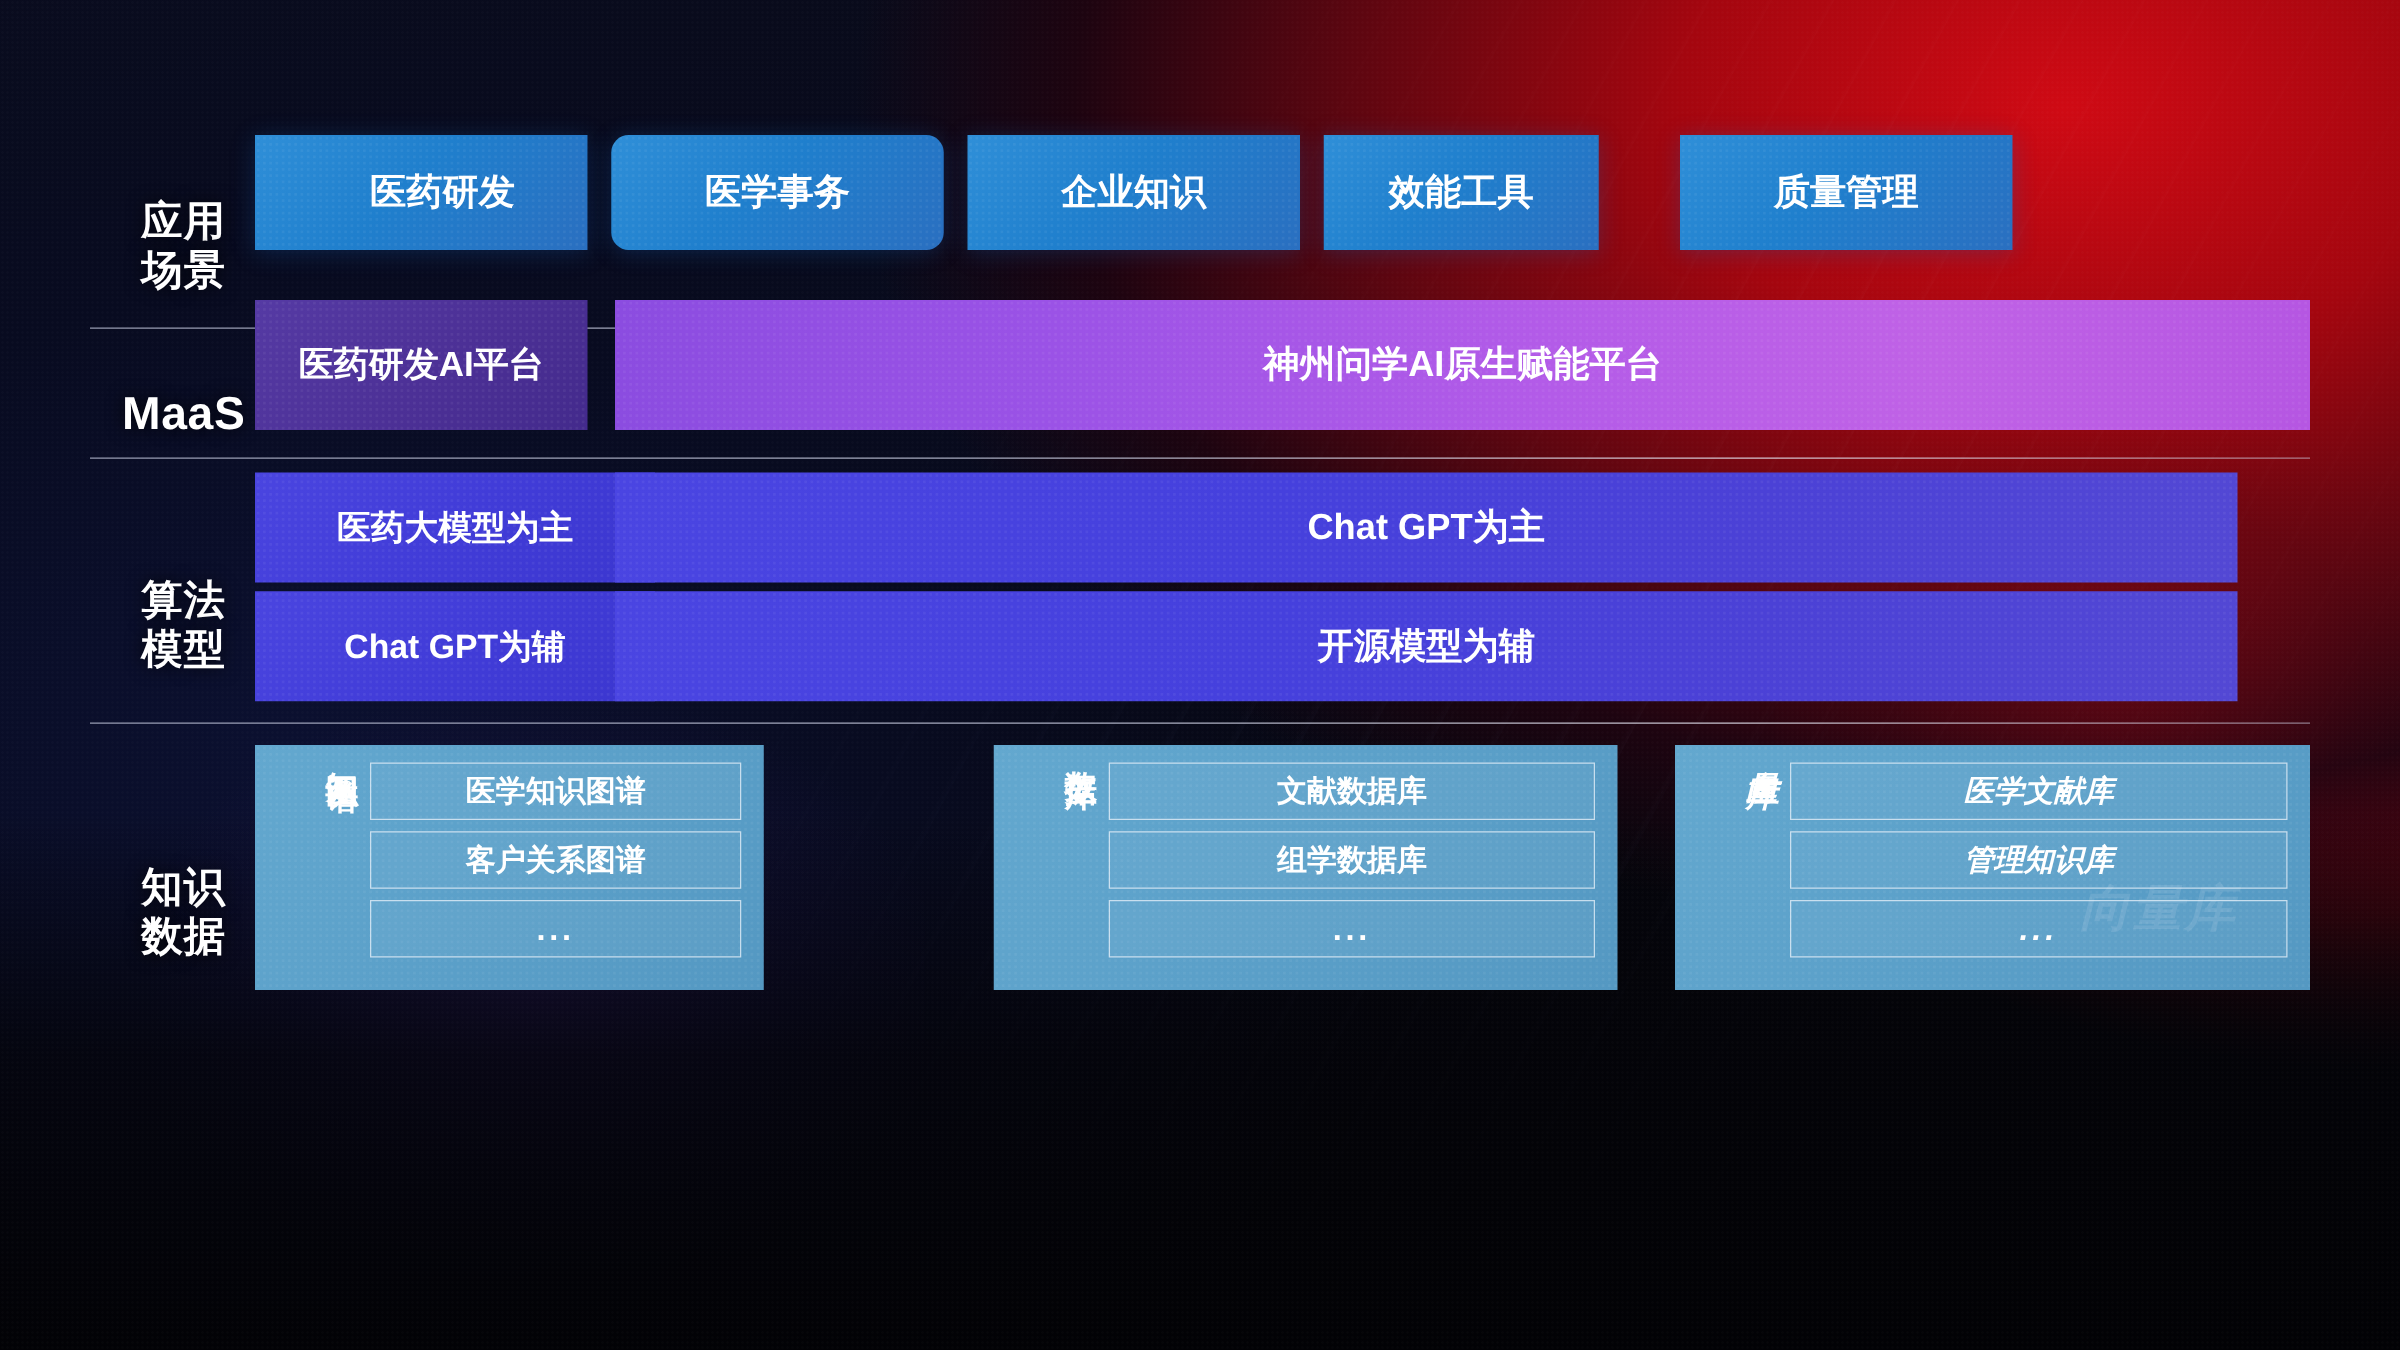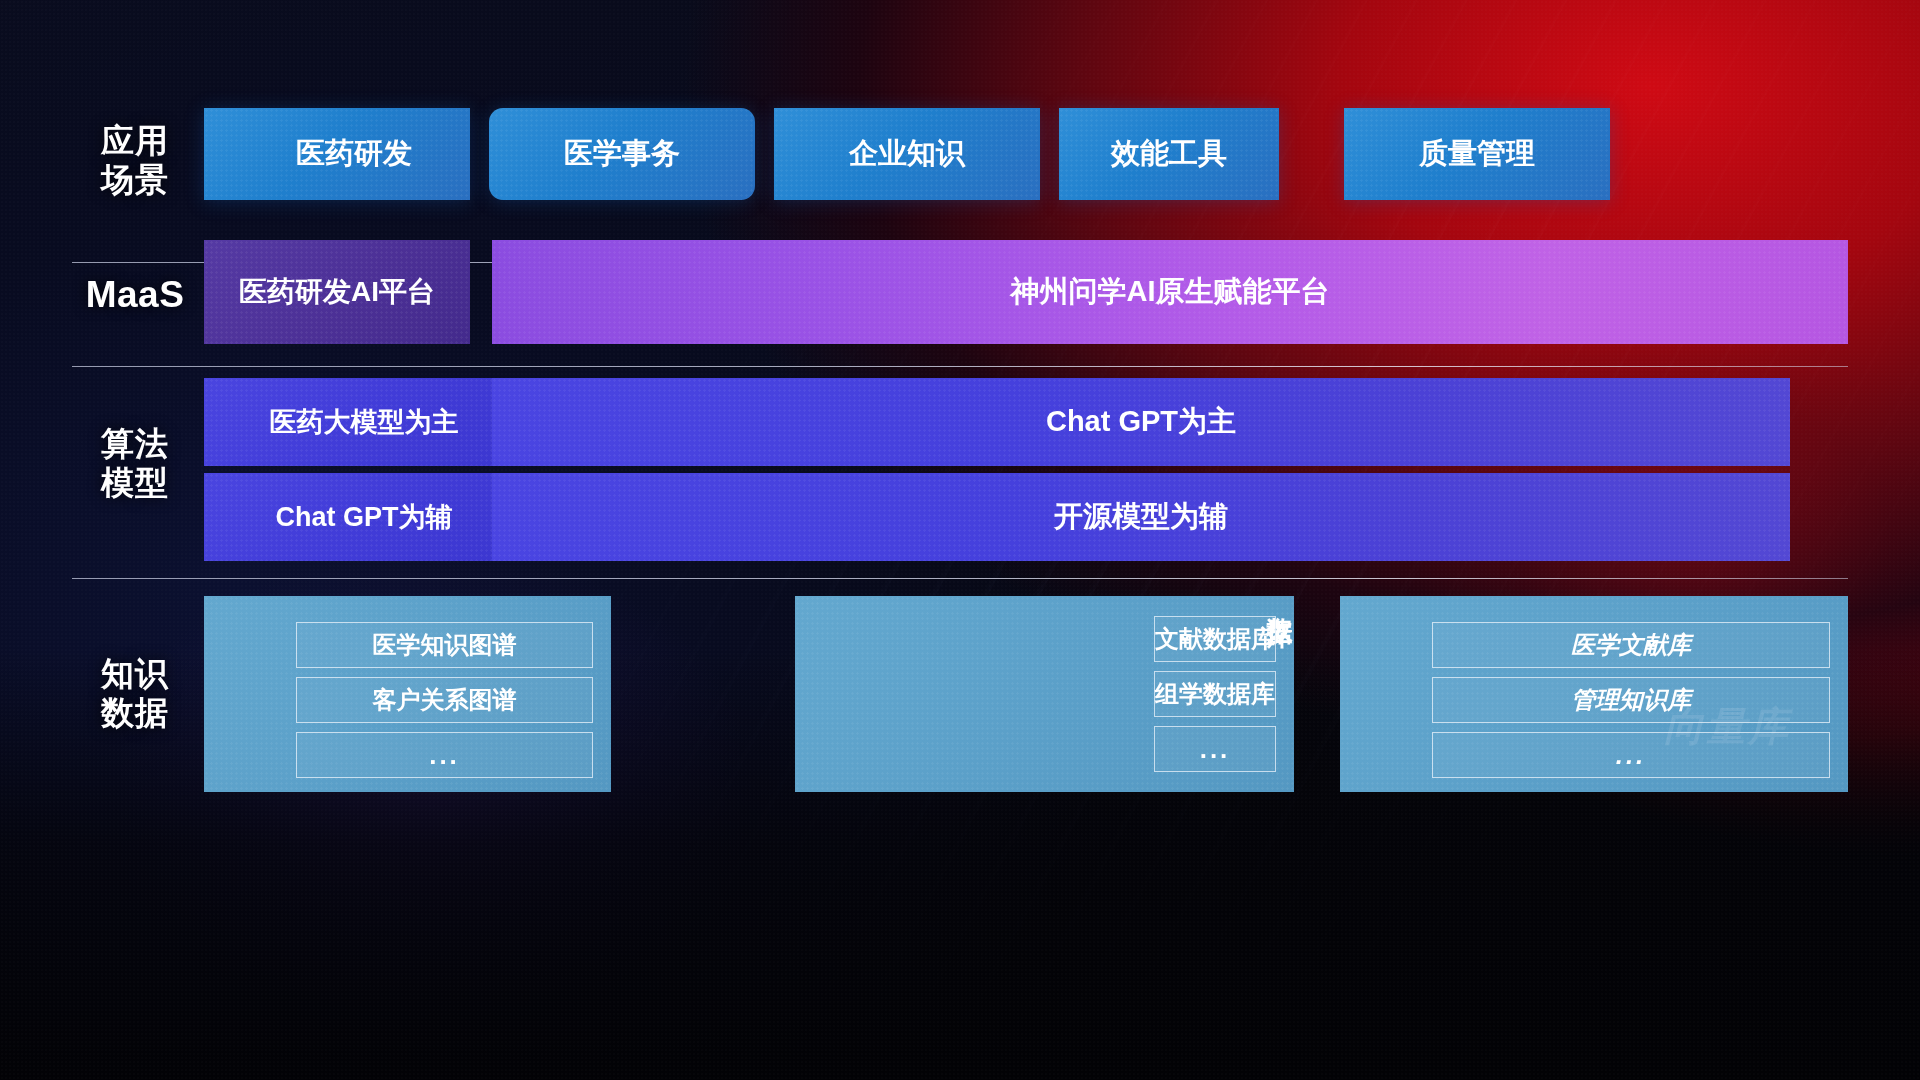--- a/index.html
+++ b/index.html
@@ -67,28 +67,29 @@
     background-image:
       radial-gradient(rgba(255,255,255,0.055) 1px, rgba(0,0,0,0) 1.2px);
     background-size: 4px 4px;
   }
 
   
   .content { position: absolute; inset: 0; }
 
   .rowlabel {
     position: absolute;
-    left: 72px;
+    left: 84px;
     width: 126px;
     color: #ffffff;
     font-weight: 700;
     text-align: center;
     line-height: 1.18;
     letter-spacing: 1px;
     text-shadow: 0 0 14px rgba(0,0,0,.8);
+    margin-top: 36px;
   }
   .rowlabel.cn { font-size: 33px; }
   .rowlabel.en { font-size: 37px; letter-spacing: 0.5px; }
 
   .divider {
     position: absolute;
     left: 72px; width: 1776px; height: 1px;
     background: linear-gradient(90deg, rgba(196,201,222,0.75) 0%, rgba(208,212,232,0.80) 45%, rgba(228,228,240,0.85) 75%, rgba(210,214,234,0.55) 100%);
   }
 
@@ -143,21 +144,21 @@
     background: linear-gradient(110deg, #4a45e2 0%, #4540dd 40%, #4b41d6 70%, #5348d4 100%);
   }
   .alg-row-a { top: 378px; height: 88px; }
   .alg-row-b { top: 473px; height: 88px; }
 
   
   .kgroup {
     position: absolute;
     top: 596px; height: 196px;
     background: linear-gradient(135deg, #63a8cf 0%, #5ba0c9 50%, #5498c2 100%);
-    display: flex; align-items: flex-end;
+    display: flex; align-items: flex-start;
     overflow: hidden;
   }
   .kgroup-label {
     position: relative; z-index: 2;
     width: 64px; margin-left: 20px;
     color: #fff; font-weight: 700; font-size: 26px;
     line-height: 1.12;
     text-align: center;
     writing-mode: vertical-rl;
     text-orientation: upright;
@@ -268,21 +269,21 @@
 
     <div class="kgroup dots" style="left:204px; width:407px;">
       <div class="kgroup-label">知识图谱</div>
       <div class="kgroup-items">
         <div class="kitem">医学知识图谱</div>
         <div class="kitem">客户关系图谱</div>
         <div class="kitem ellipsis">...</div>
       </div>
     </div>
 
-    <div class="kgroup dots" style="left:795px; width:499px;flex-direction:column;">
+    <div class="kgroup dots" style="left:795px; width:499px;">
       <div class="kgroup-label">数据库</div>
       <div class="kgroup-items">
         <div class="kitem">文献数据库</div>
         <div class="kitem">组学数据库</div>
         <div class="kitem ellipsis">...</div>
       </div>
     </div>
 
     <div class="kgroup dots" style="left:1340px; width:508px;font-style:italic;">
       <div class="kgroup-label">向量库</div>

